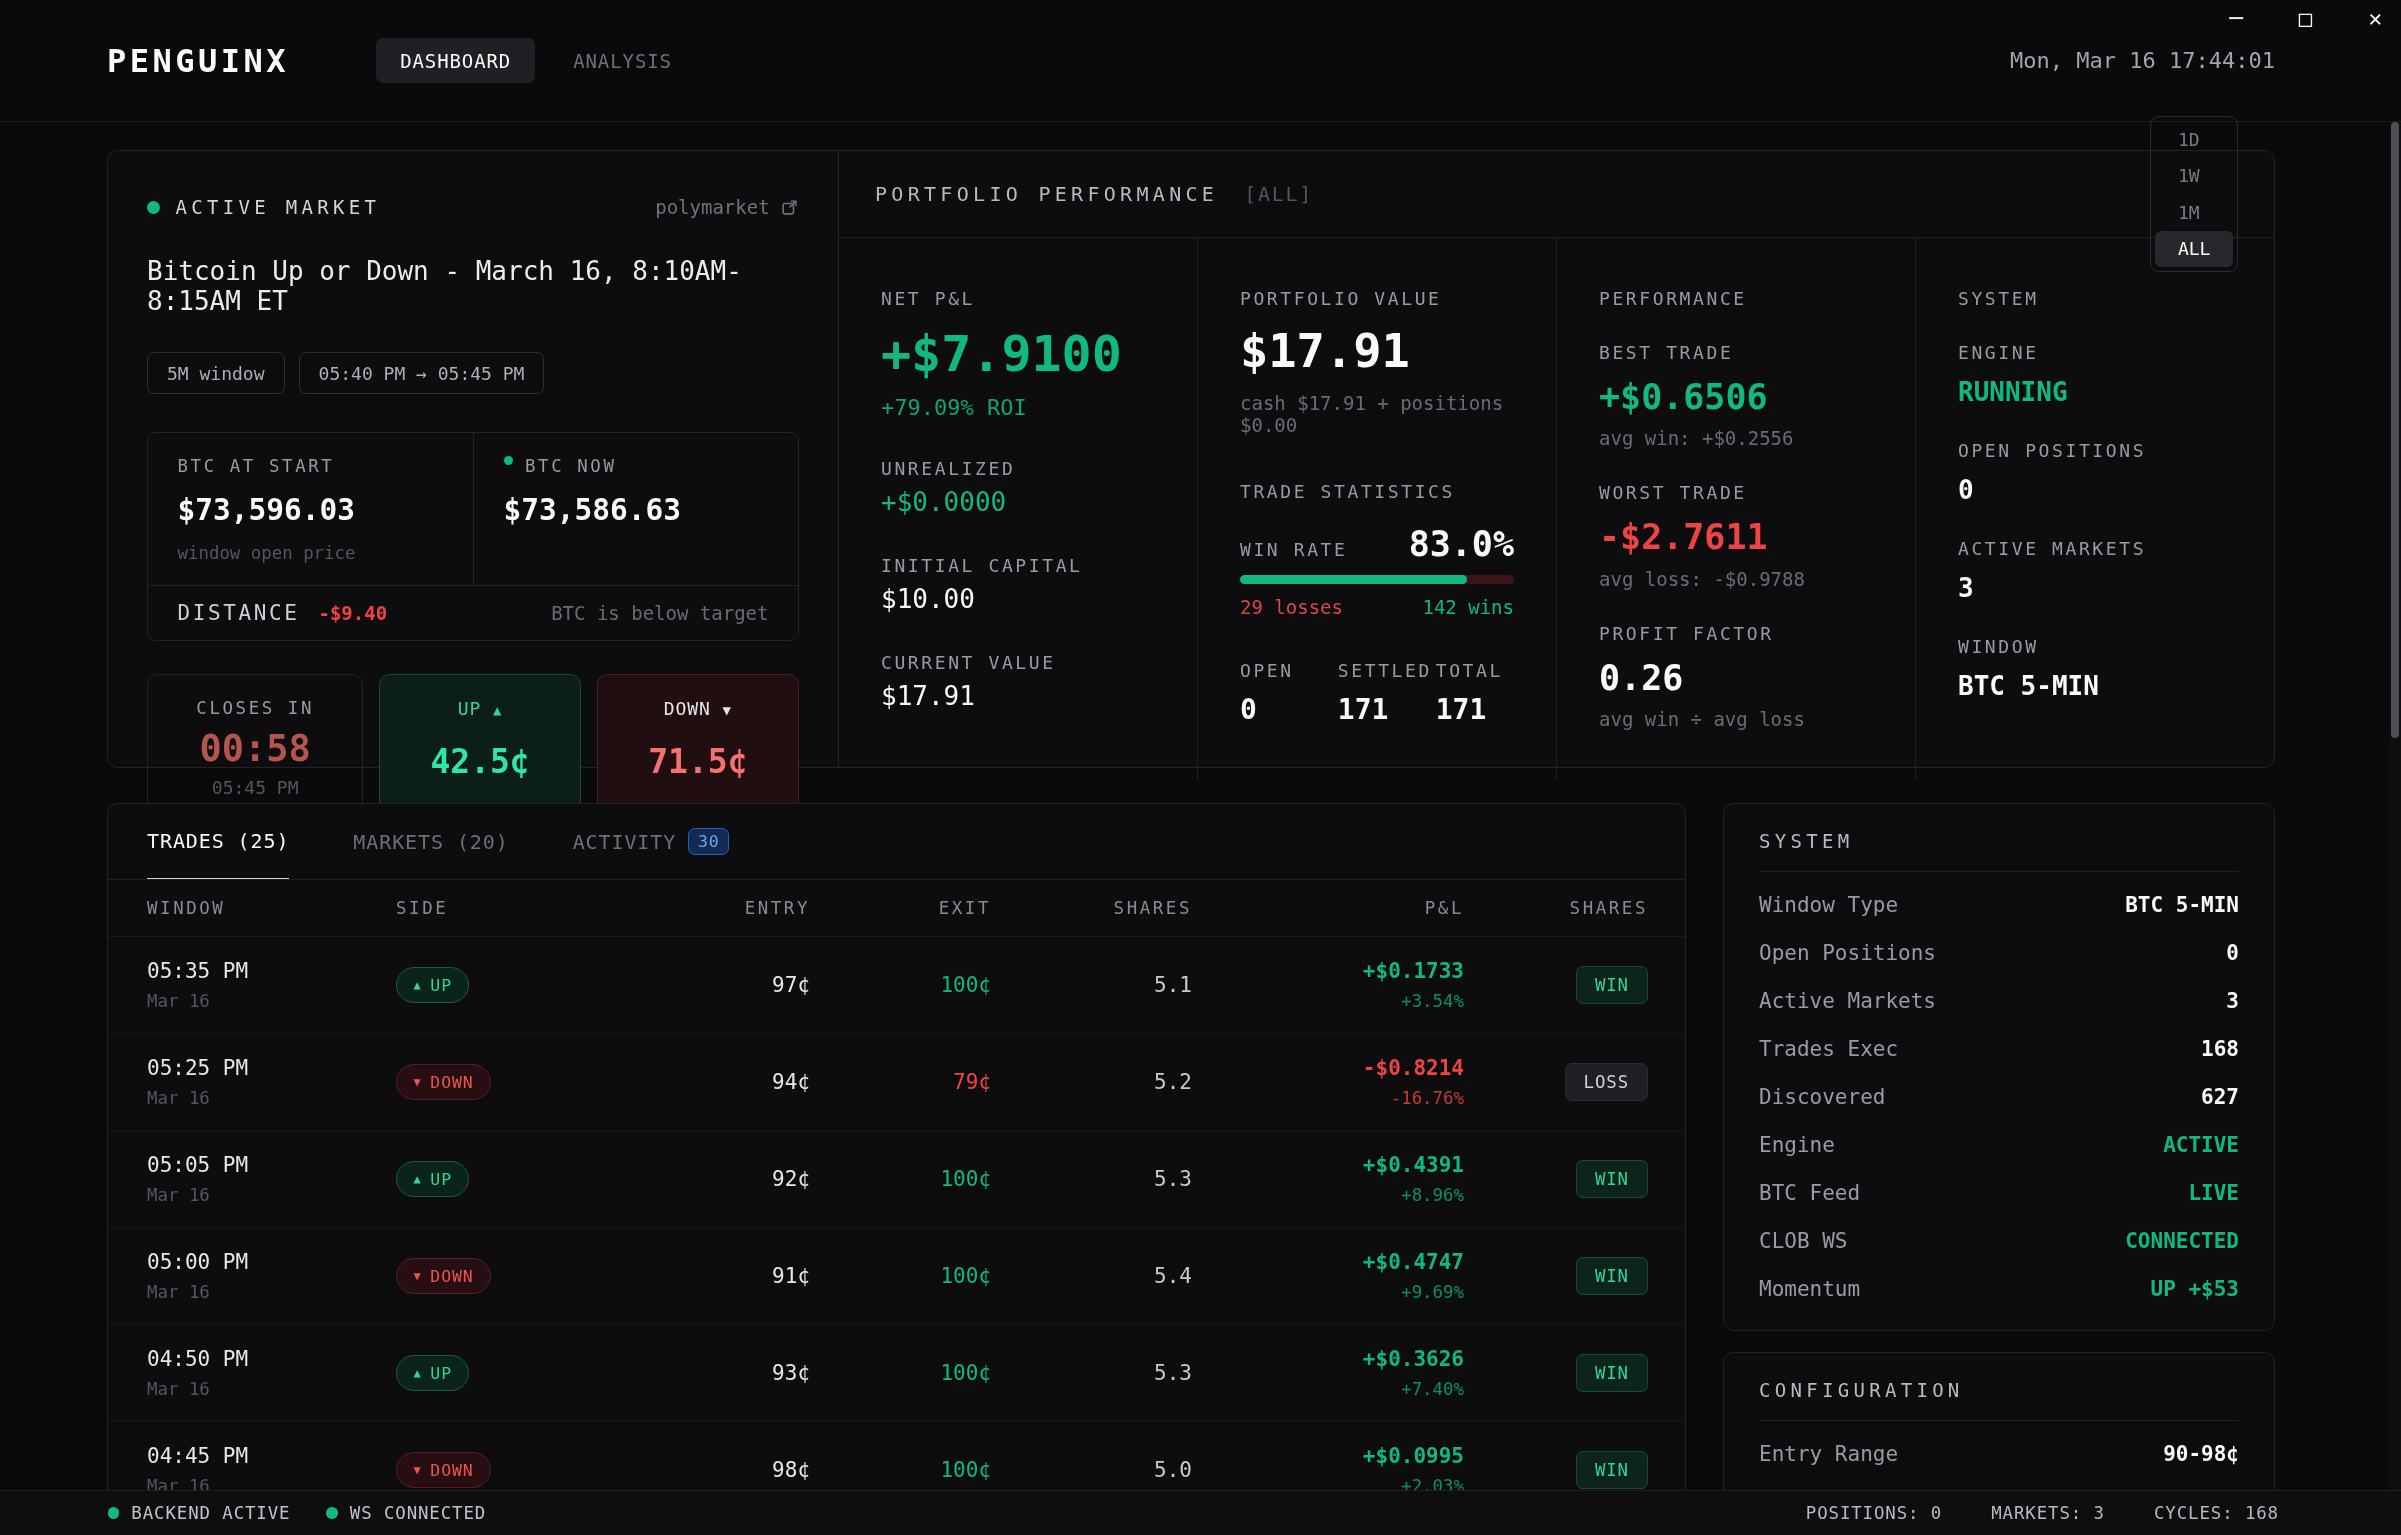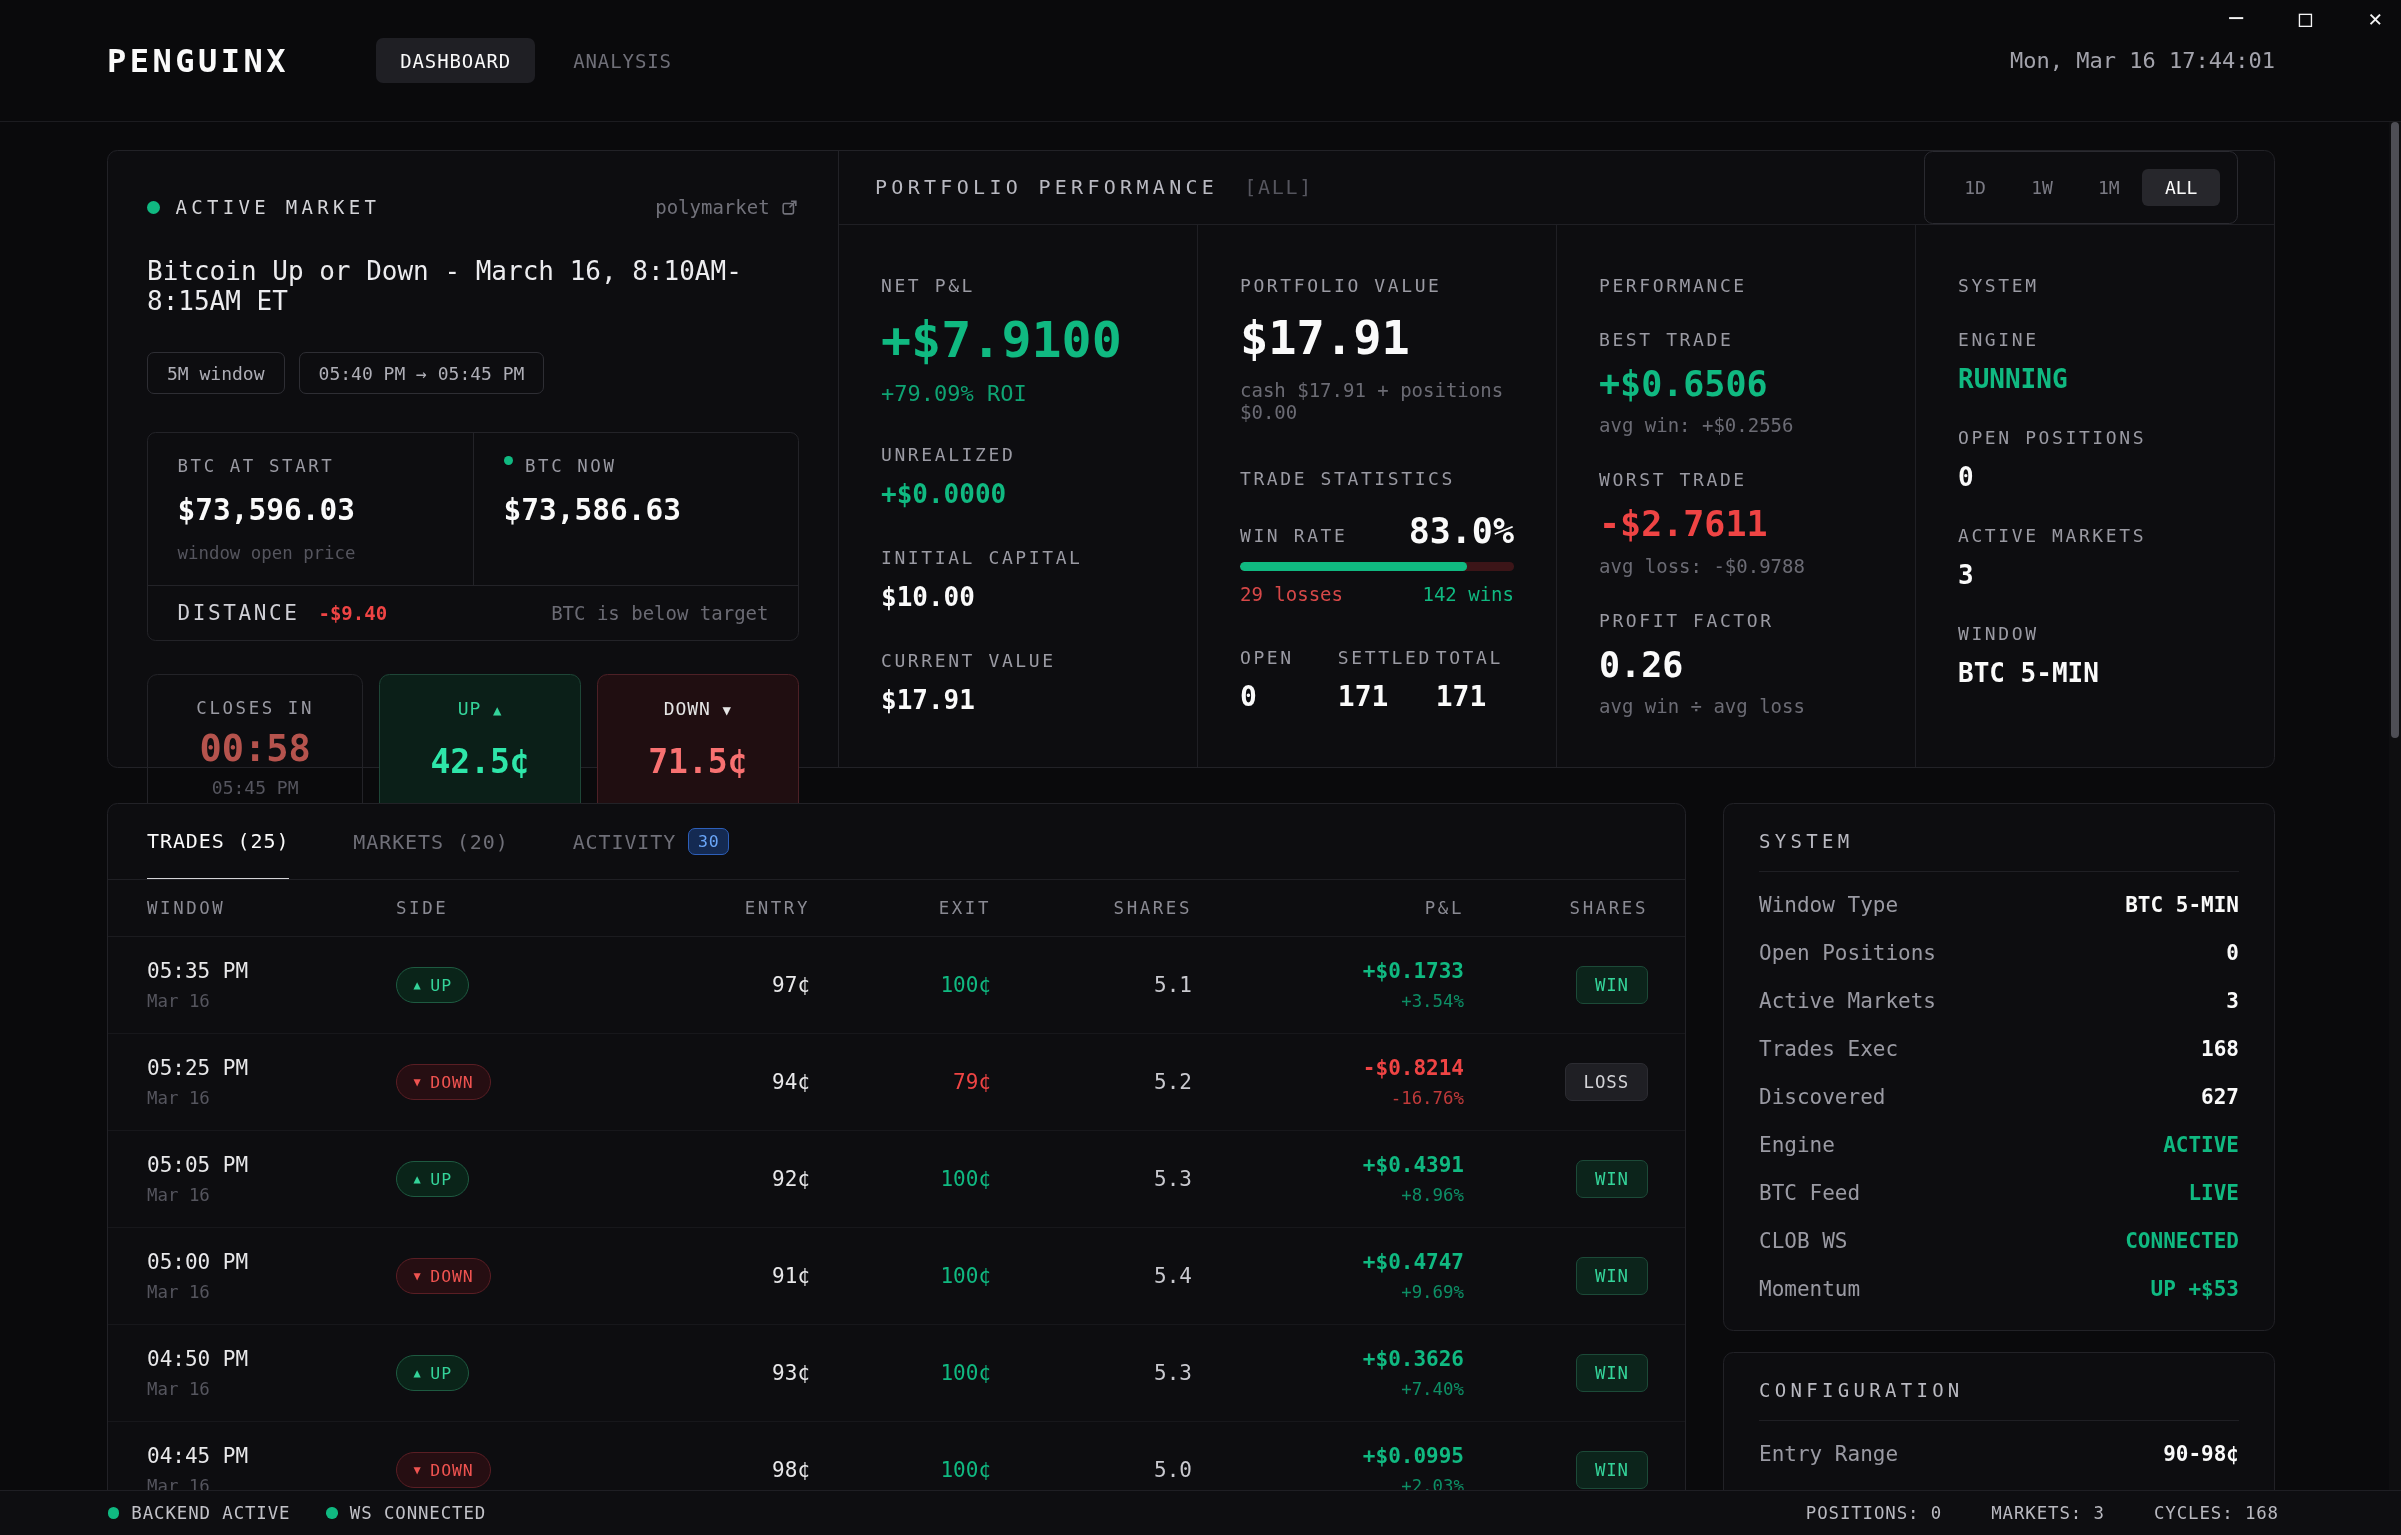--- a/index.html
+++ b/index.html
@@ -56,30 +56,30 @@
   .up-price { font-size:33px; font-weight:bold; color:#2ee6a9; margin-top:22.6px; }
   .down-card { background:#200e11; border:0.9px solid #4d2026; cursor:pointer; }
   .down-label { font-size:18px; letter-spacing:0.9px; color:#e5e5e5; }
   .down-price { font-size:33px; font-weight:bold; color:#f87171; margin-top:22.6px; }
   .arrow-ico { font-size:14px; }
   
   .perf { flex:1; display:flex; flex-direction:column; }
   .perf-head { height:87px; display:flex; align-items:center; padding:0 36px; border-bottom:0.9px solid #1f1f24; }
   .perf-title { font-size:20px; letter-spacing:4.3px; color:#b9b9c1; }
   .perf-scope { font-size:20px; letter-spacing:1.7px; color:#55555e; margin-left:26px; }
-  .tf-group { margin-left:auto; display:flex; border:0.9px solid #2a2a30; border-radius:8.7px; padding:17px; }
+  .tf-group { margin-left:auto; display:flex; border:0.9px solid #2a2a30; border-radius:8.7px; padding:4px;flex-direction:column; }
   .tf-btn { padding:7.8px 22.6px; font-size:18px; color:#7a7a84; border-radius:6px; cursor:pointer; }
   .tf-btn.active { background:#27272c; color:#fafafa; }
   .perf-cols { flex:1; display:flex; }
   .perf-col { flex:1; padding:50px 42px; }
   .perf-col + .perf-col { border-left:0.9px solid #1f1f24; }
   .plabel { font-size:18px; letter-spacing:2.6px; color:#9a9aa3; }
   .big-green { font-size:50px; font-weight:bold; color:#10b981; margin-top:15.6px; }
   .roi { font-size:22px; color:#0fa373; margin-top:12px; }
-  .mid-val { font-size:26px; font-weight:bold; margin-top:14px; }
+  .mid-val { font-size:26px; font-weight:normal; margin-top:8px; }
   .green { color:#10b981; }
   .white { color:#fafafa; }
   .red { color:#ef4444; }
   .gap40 { margin-top:38px; }
   .big-white { font-size:47px; font-weight:bold; color:#fafafa; margin-top:14px; }
   .cash-line { font-size:19px; color:#6b6b74; margin-top:14px; }
   .winrate-row { display:flex; align-items:flex-end; margin-top:28px; }
   .winrate-val { margin-left:auto; font-size:35px; font-weight:bold; color:#fafafa; line-height:29.5px; }
   .bar { height:8.7px; border-radius:4.3px; background:#3c1518; margin-top:15.6px; overflow:hidden; }
   .bar-fill { height:100%; background:#10b981; border-radius:4.3px; }

